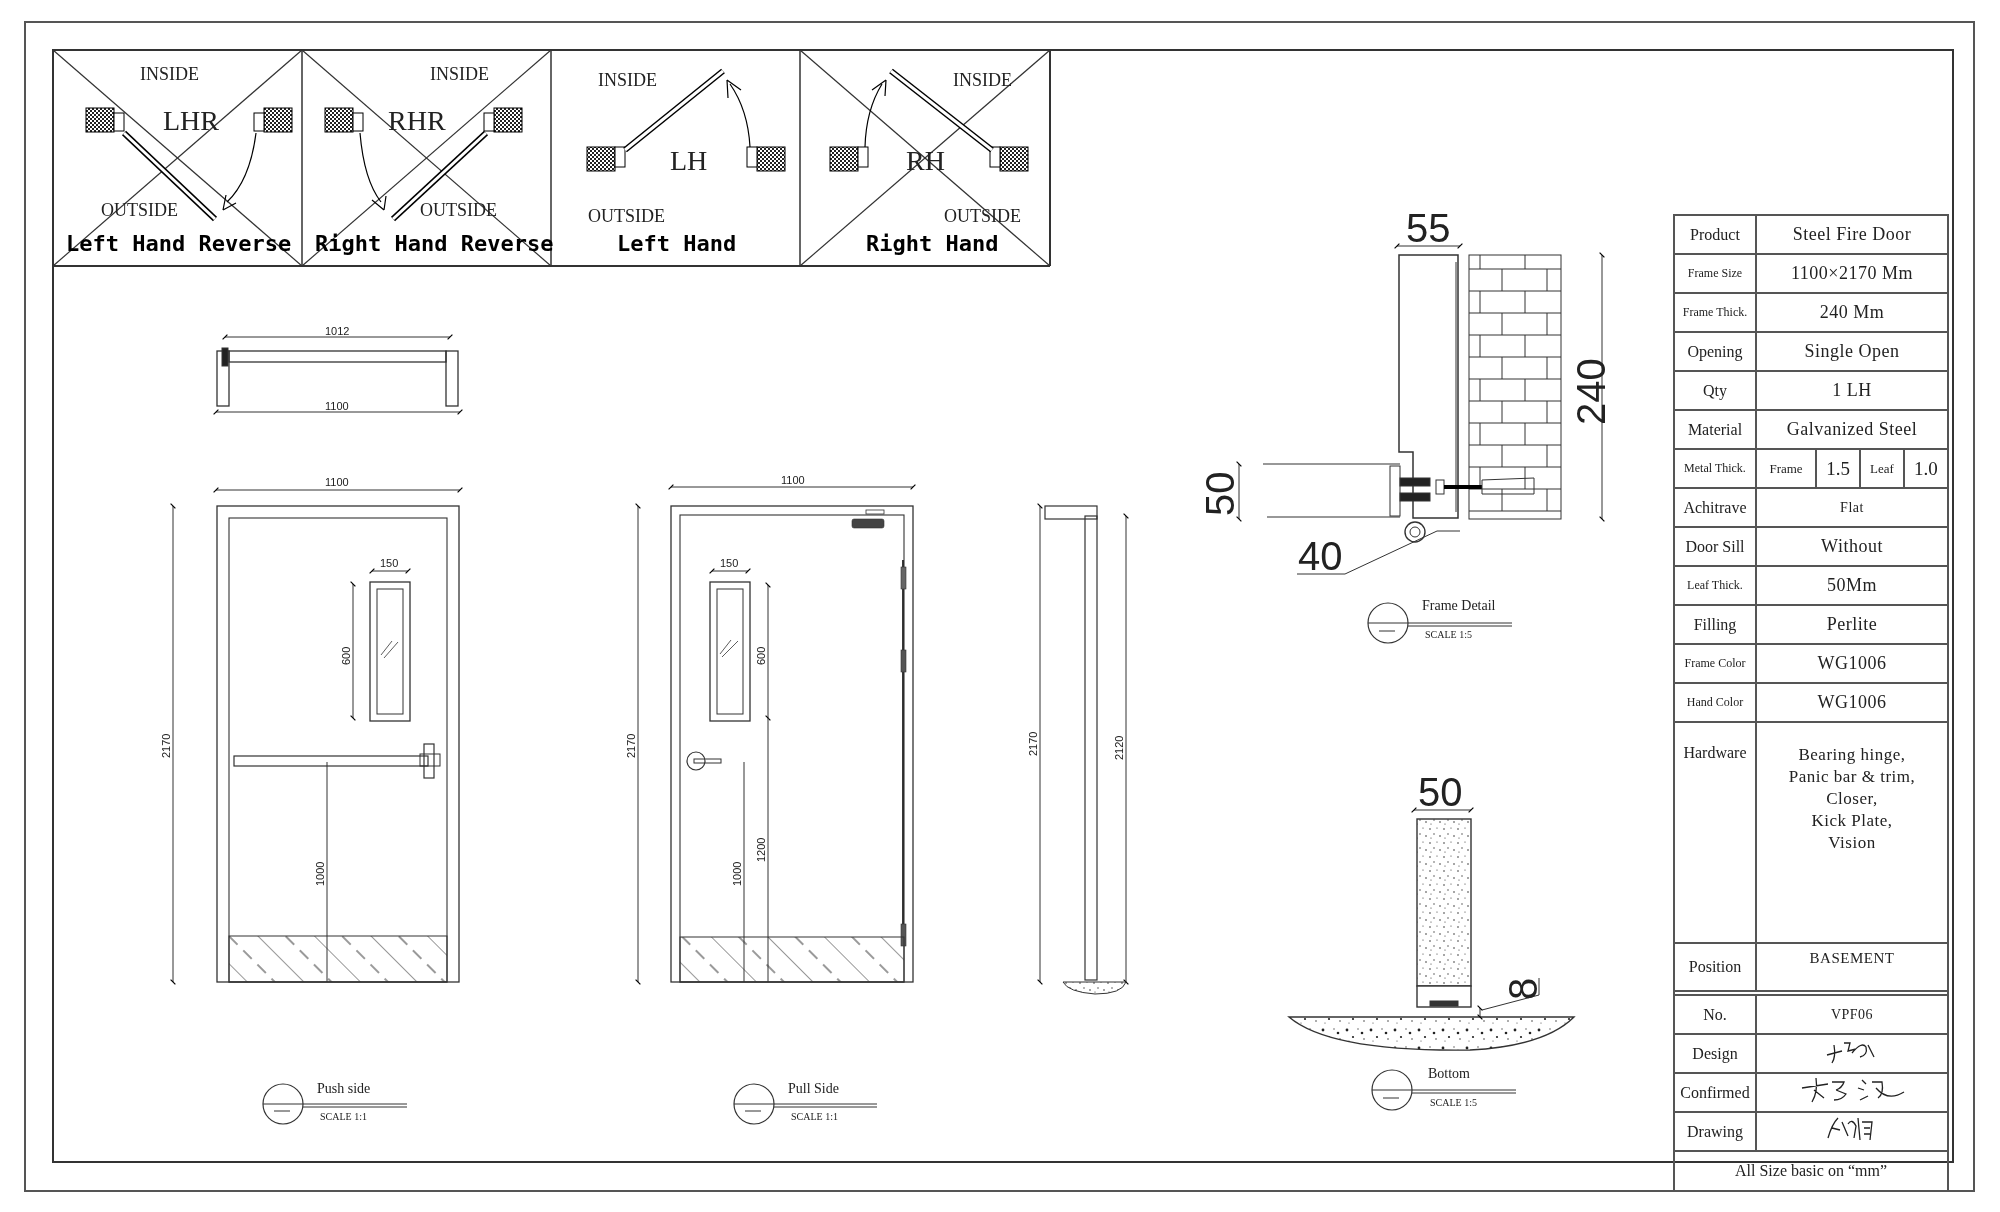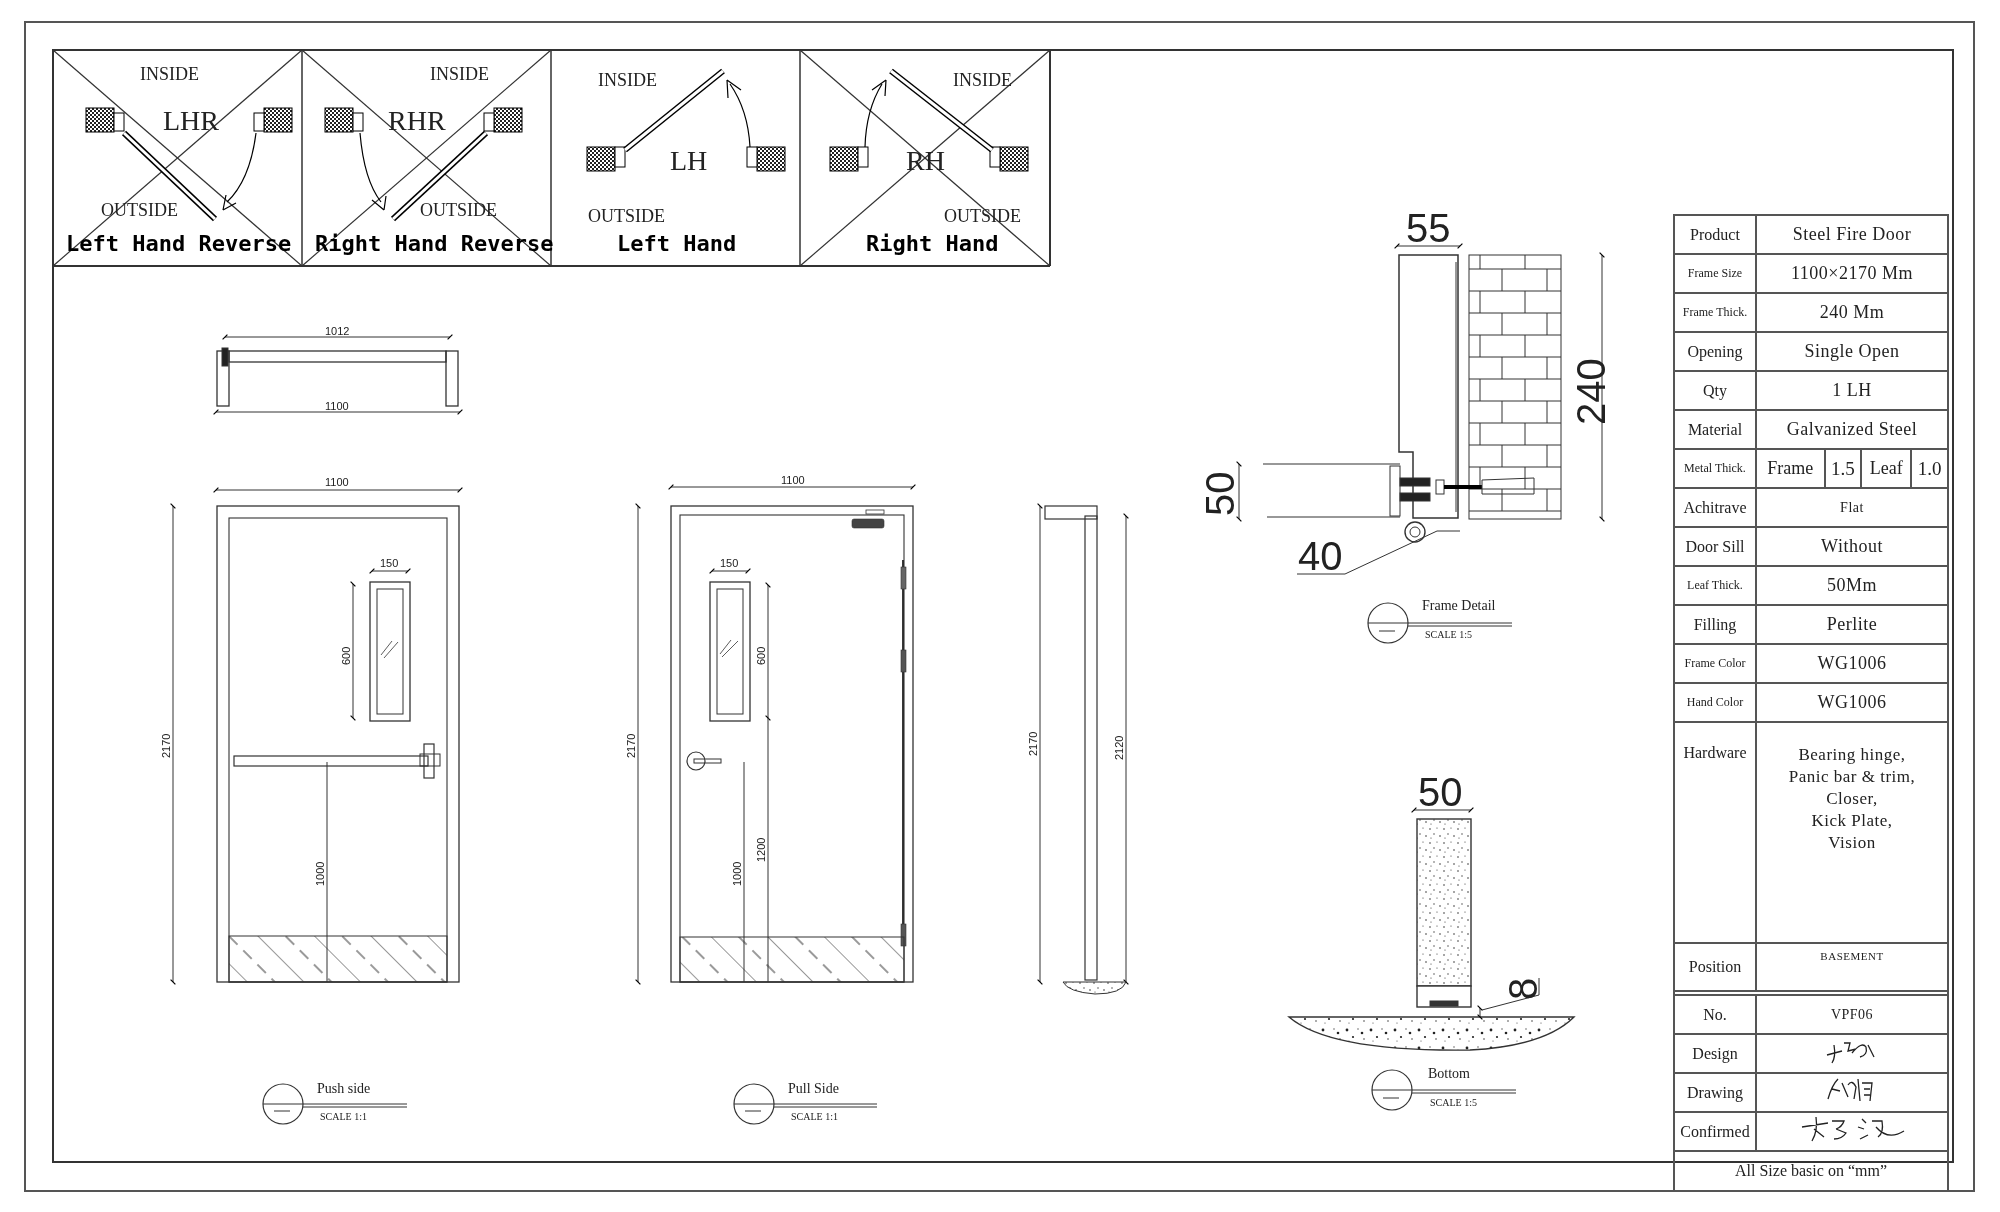--- a/index.html
+++ b/index.html
@@ -9,26 +9,26 @@
   .mono { font-family: "DejaVu Sans Mono", monospace; font-weight: bold; fill: #000; }
   .sans { font-family: "Liberation Sans", sans-serif; fill: #222; }
 
   
   #spec-table { position: absolute; left: 1673px; top: 214px; width: 276px; border-collapse: collapse; font-family: "Liberation Serif", serif; color: #222; }
   #spec-table td { border: 2px solid #555; padding: 0; text-align: center; vertical-align: middle; height: 37px; }
   #spec-table td.lbl { width: 80px; font-size: 16px; }
   #spec-table td.lbl.small { font-size: 12px; }
   #spec-table td.val { font-size: 18px; letter-spacing: 0.5px; }
   #spec-table td.val.small { font-size: 14px; border-radius: 18px; }
-  #spec-table td.sub { font-size: 18px; border-radius: 18px; }
+  #spec-table td.sub { font-size: 13px; border-radius: 18px; }
   #spec-table td.subv { font-size: 19px; font-family: Liberation Serif, serif; }
   #spec-table tr.hardware td { height: 198px; vertical-align: top; padding-top: 21px; }
   #spec-table tr.hardware td.val { line-height: 22px; font-size: 17px; border-radius: 18px; }
   #spec-table tr.position td { height: 40px; }
-  #spec-table tr.position td.val { vertical-align: top; padding-top: 6px; font-size: 11px; }
+  #spec-table tr.position td.val { vertical-align: top; padding-top: 6px; font-size: 15px; }
   #spec-table tr.gap td { height: 2px; border-left: 2px solid #555; border-right: 2px solid #555; }
   #spec-table td.sig { font-family: "Liberation Serif", serif; font-style: italic; font-size: 20px; }
   #spec-table td.note { font-size: 16px; height: 38px; border-radius: 9px; }
 </style>
 </head>
 <body>
 
 <svg id="sheet" width="2000" height="1212" viewBox="0 0 2000 1212" xmlns="http://www.w3.org/2000/svg">
   <defs>
     <pattern id="dots" width="4" height="4" patternUnits="userSpaceOnUse">
@@ -411,32 +411,32 @@
   </tr>
   <tr>
     <td class="lbl">Design</td>
     <td class="sig" colspan="4">
       <svg width="60" height="28" viewBox="0 0 60 28">
             <path d="M5 18 L20 14 M12 8 Q14 20 10 26 M22 6 L28 6 L26 14 L34 12 M30 16 Q40 4 44 10 Q46 18 38 20 M46 8 L52 20" stroke="#222" fill="none" stroke-width="1.3"></path>
           </svg>
     </td>
   </tr>
   <tr>
+    <td class="lbl">Confirmed</td>
+    <td class="sig" colspan="4">
+      <svg width="120" height="32" viewBox="0 0 120 32">
+            <path d="M10 14 L36 10 M24 4 Q26 18 20 28 M22 16 L32 24 M40 8 L52 8 Q50 14 44 16 M44 16 L54 20 Q50 26 42 26 M70 6 L74 10 M66 14 L72 16 M68 26 L76 22 M80 8 L90 8 Q92 20 86 24 M84 14 Q96 28 112 18" stroke="#222" fill="none" stroke-width="1.3"></path>
+          </svg>
+    </td>
+  </tr>
+  <tr>
     <td class="lbl">Drawing</td>
     <td class="sig" colspan="4">
       <svg width="60" height="30" viewBox="0 0 60 30">
             <path d="M6 24 Q10 10 16 4 M10 14 L18 16 M20 8 L26 22 M26 10 Q30 4 34 12 L32 24 M36 4 L38 26 M40 8 L50 8 L48 26 M42 14 L48 14 M42 20 L48 20" stroke="#222" fill="none" stroke-width="1.3"></path>
           </svg>
     </td>
   </tr>
   <tr>
-    <td class="lbl">Confirmed</td>
-    <td class="sig" colspan="4">
-      <svg width="120" height="32" viewBox="0 0 120 32">
-            <path d="M10 14 L36 10 M24 4 Q26 18 20 28 M22 16 L32 24 M40 8 L52 8 Q50 14 44 16 M44 16 L54 20 Q50 26 42 26 M70 6 L74 10 M66 14 L72 16 M68 26 L76 22 M80 8 L90 8 Q92 20 86 24 M84 14 Q96 28 112 18" stroke="#222" fill="none" stroke-width="1.3"></path>
-          </svg>
-    </td>
-  </tr>
-  <tr>
     <td class="note" colspan="5">All Size basic on “mm”</td>
   </tr>
 </tbody>
   </table>
 
 </body></html>

